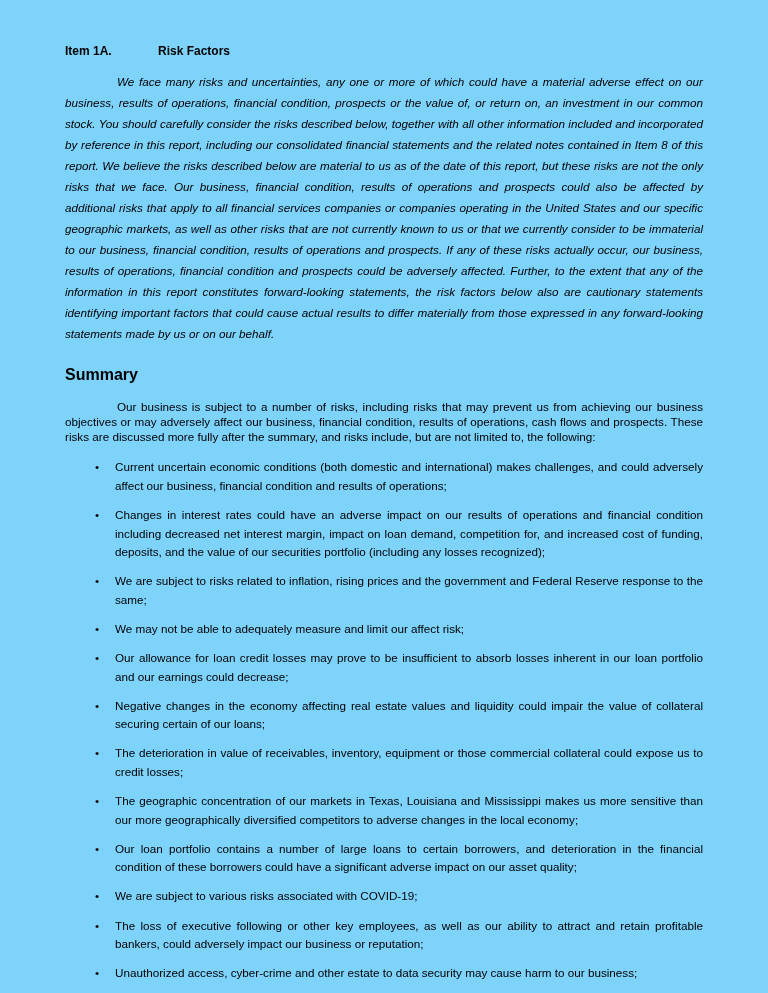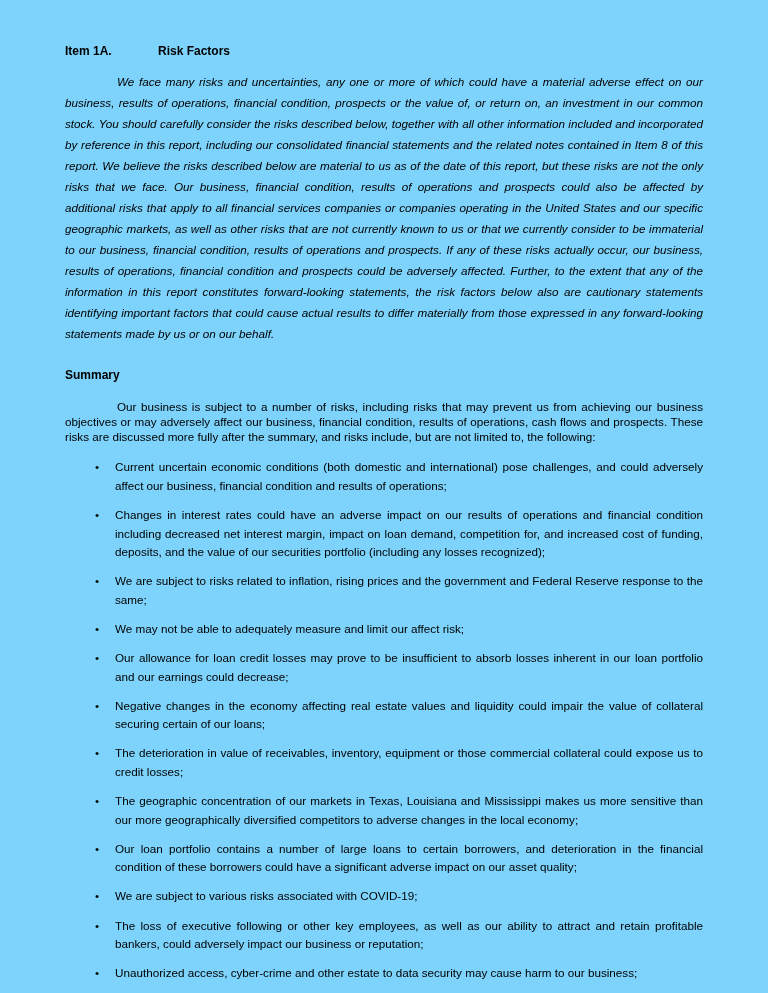--- a/index.html
+++ b/index.html
@@ -34,21 +34,21 @@
   }
   .intro {
     margin: 0 0 24px 0;
     font-style: italic;
     text-align: justify;
     line-height: 21px;
     text-indent: 52px;
   }
   .summary-heading {
     font-weight: bold;
-    font-size: 12px;
+    font-size: 16px;
     line-height: 14px;
     margin: 0 0 15px 0;
   }
   .summary-para {
     margin: 17px 0 14px 0;
     text-align: justify;
     line-height: 15.1px;
     text-indent: 52px;
   }
   .bullet-list {
@@ -90,21 +90,21 @@
 
   <p class="intro">We face many risks and uncertainties, any one or more of which could have a material adverse effect on our business, results of operations, financial condition, prospects or the value of, or return on, an investment in our common stock. You should carefully consider the risks described below, together with all other information included and incorporated by reference in this report, including our consolidated financial statements and the related notes contained in Item 8 of this report. We believe the risks described below are material to us as of the date of this report, but these risks are not the only risks that we face. Our business, financial condition, results of operations and prospects could also be affected by additional risks that apply to all financial services companies or companies operating in the United States and our specific geographic markets, as well as other risks that are not currently known to us or that we currently consider to be immaterial to our business, financial condition, results of operations and prospects. If any of these risks actually occur, our business, results of operations, financial condition and prospects could be adversely affected. Further, to the extent that any of the information in this report constitutes forward-looking statements, the risk factors below also are cautionary statements identifying important factors that could cause actual results to differ materially from those expressed in any forward-looking statements made by us or on our behalf.</p>
 
   <div class="summary-heading">Summary</div>
 
   <p class="summary-para">Our business is subject to a number of risks, including risks that may prevent us from achieving our business objectives or may adversely affect our business, financial condition, results of operations, cash flows and prospects. These risks are discussed more fully after the summary, and risks include, but are not limited to, the following:</p>
 
   <div class="bullet-list">
     <div class="bullet-item">
       <span class="bullet-marker">•</span>
-      <span class="bullet-text">Current uncertain economic conditions (both domestic and international) pose challenges, and could adversely affect our business, financial condition and results of operations;</span>
+      <span class="bullet-text">Current uncertain economic conditions (both domestic and international) makes challenges, and could adversely affect our business, financial condition and results of operations;</span>
     </div>
     <div class="bullet-item">
       <span class="bullet-marker">•</span>
       <span class="bullet-text">Changes in interest rates could have an adverse impact on our results of operations and financial condition including decreased net interest margin, impact on loan demand, competition for, and increased cost of funding, deposits, and the value of our securities portfolio (including any losses recognized);</span>
     </div>
     <div class="bullet-item">
       <span class="bullet-marker">•</span>
       <span class="bullet-text">We are subject to risks related to inflation, rising prices and the government and Federal Reserve response to the same;</span>
     </div>
     <div class="bullet-item">

